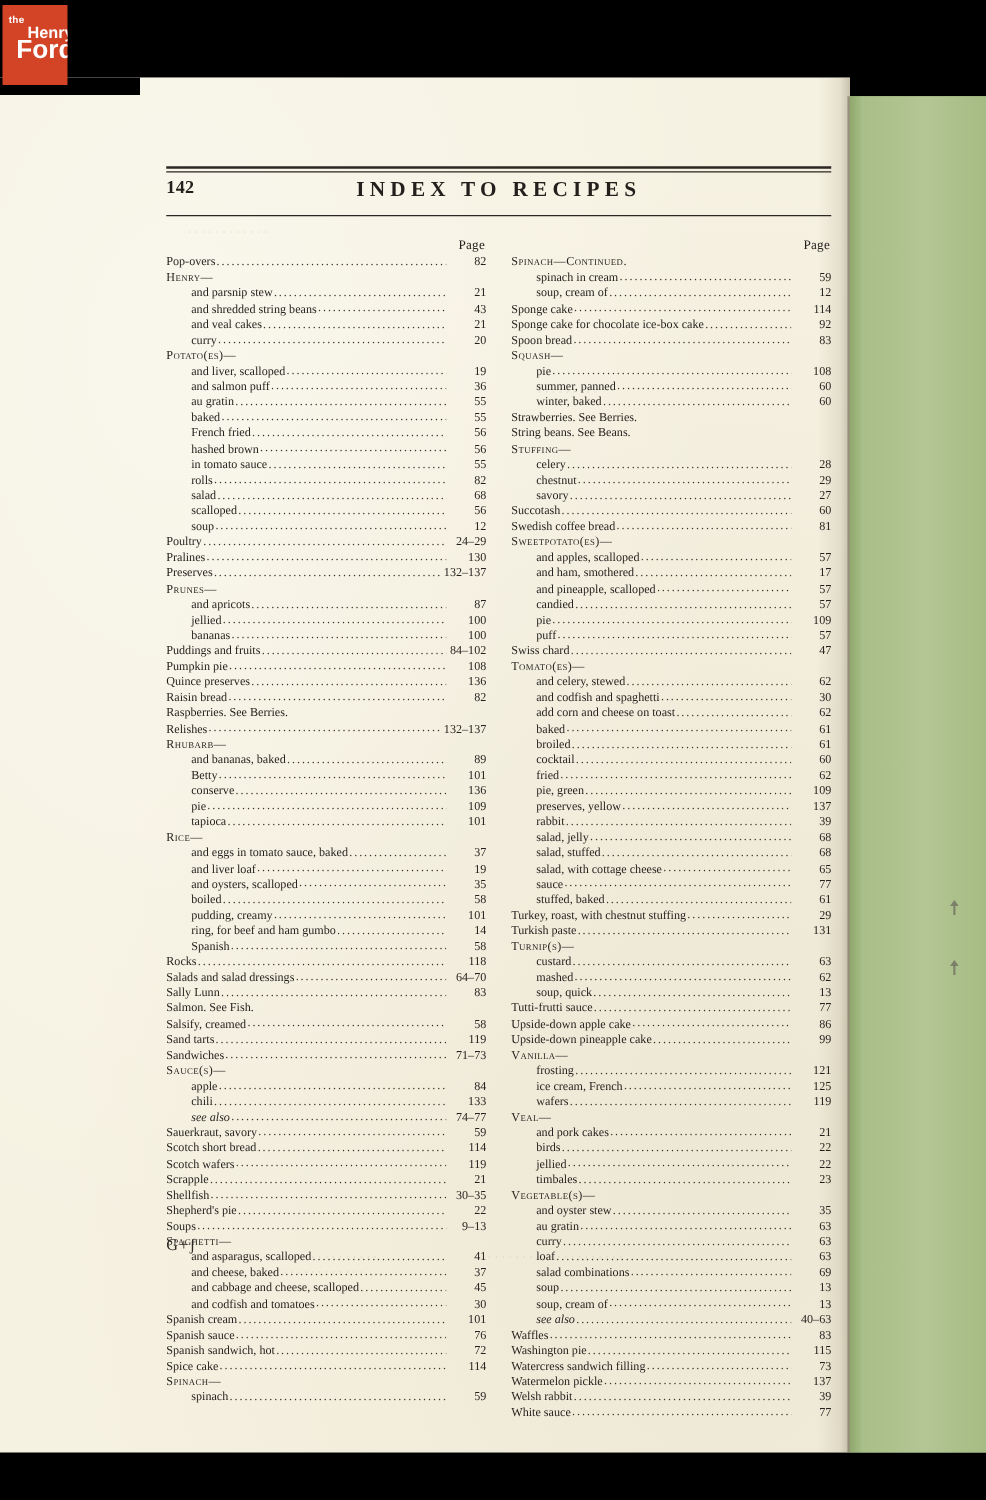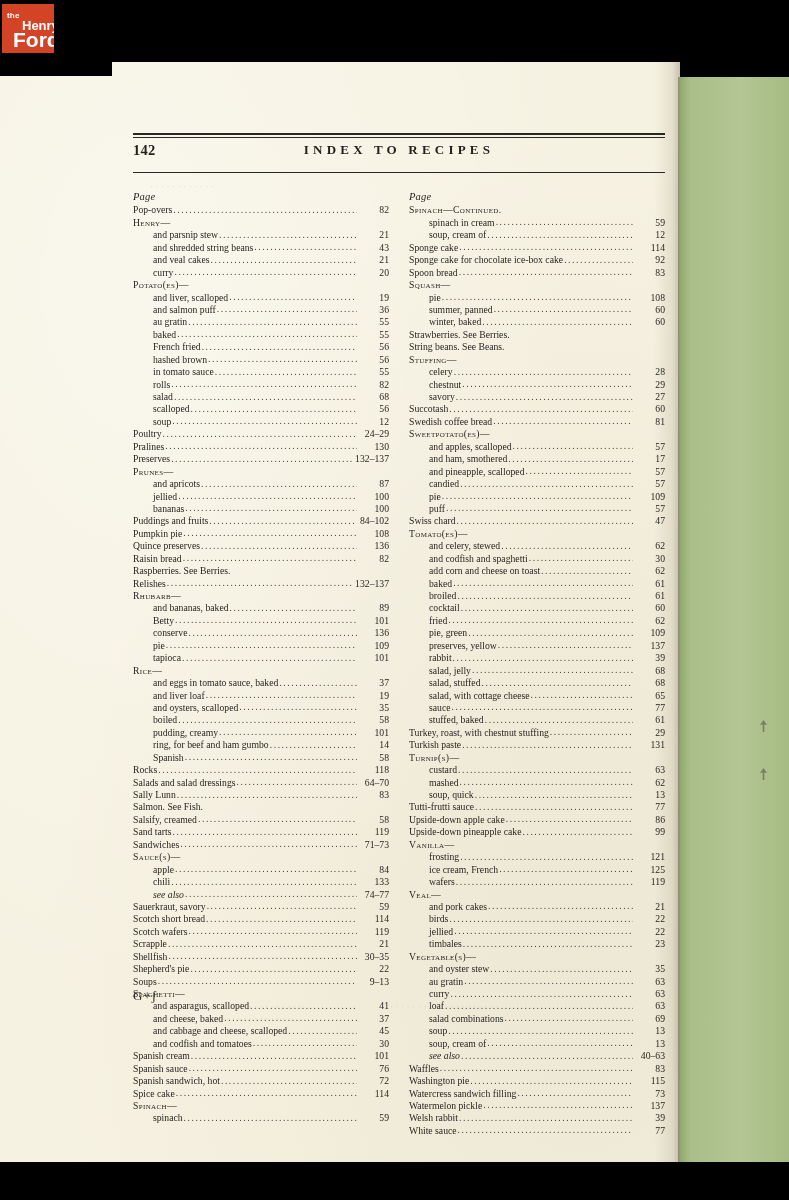--- a/index.html
+++ b/index.html
@@ -68,21 +68,21 @@
     height: 1085px;
     background: linear-gradient(to right, rgba(90,85,60,.55), rgba(120,120,80,.25));
   }
 
   
   .hf-logo {
     position: absolute;
     left: 2px;
     top: 4px;
     width: 52px;
-    height: 49px;
+    height: 64px;
     background: #d24425;
     color: #ffffff;
     font-family: "Liberation Sans", sans-serif;
     overflow: hidden;
   }
   .hf-the {
     position: absolute; left: 5px; top: 8px;
     font-size: 8px; font-weight: 700; line-height: 8px;
     letter-spacing: .2px;
   }
@@ -127,38 +127,38 @@
   }
   .folio {
     font-size: 14.5px;
     font-weight: 700;
     width: 70px;
     letter-spacing: .3px;
   }
   .running-head {
     flex: 1;
     text-align: center;
-    font-size: 13px;
+    font-size: 17px;
     letter-spacing: 4.2px;
     font-weight: 700;
     margin-right: 70px;
     white-space: nowrap;
   }
 
   .columns {
     display: flex;
     margin-top: 18px;
   }
   .col {
     width: 256px;
   }
   .col.left  { margin-right: 20px; }
 
   .pagehdr {
-    font-style: italic;
+    text-align: right;
     font-size: 10.5px;
     padding-right: 1px;
     margin-bottom: 3px;
     letter-spacing: .2px;
   }
 
   ul.entries {
     list-style: none;
     margin: 0;
     padding: 0;

